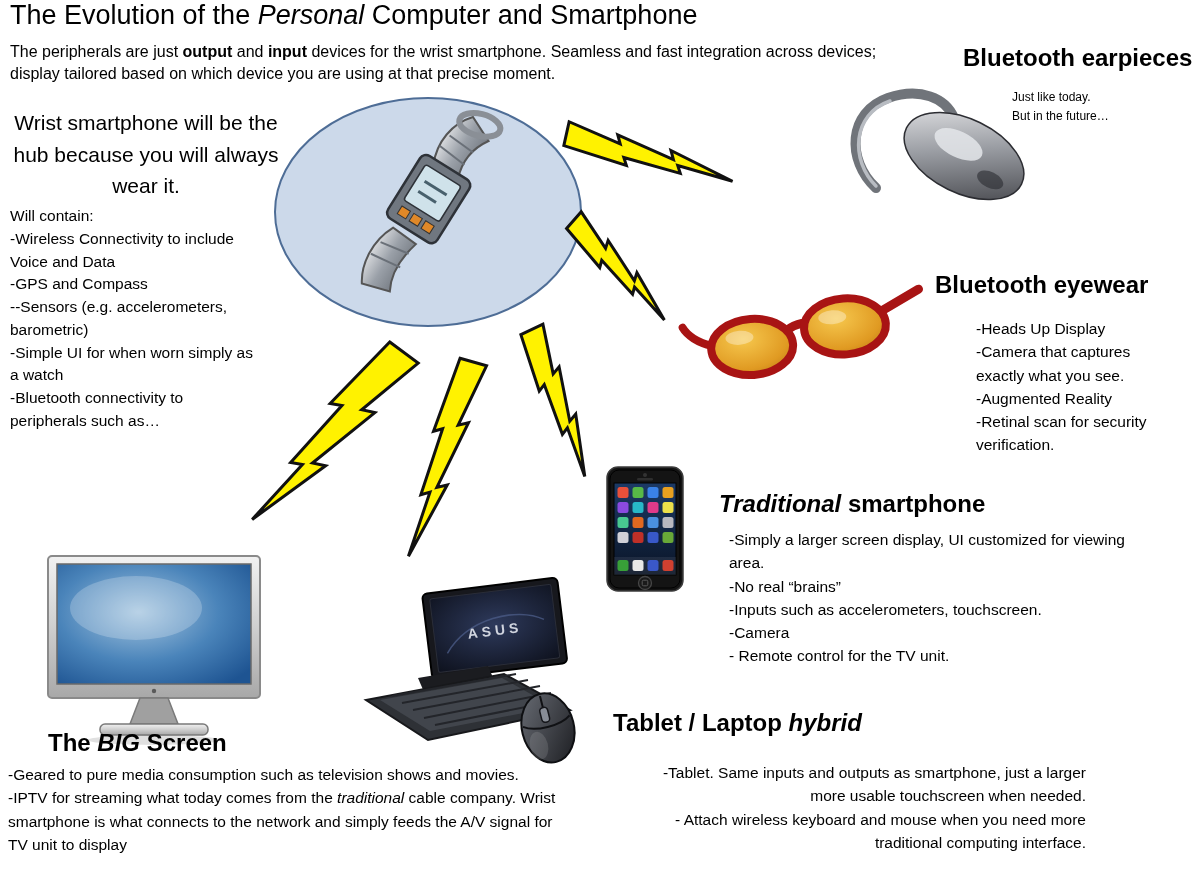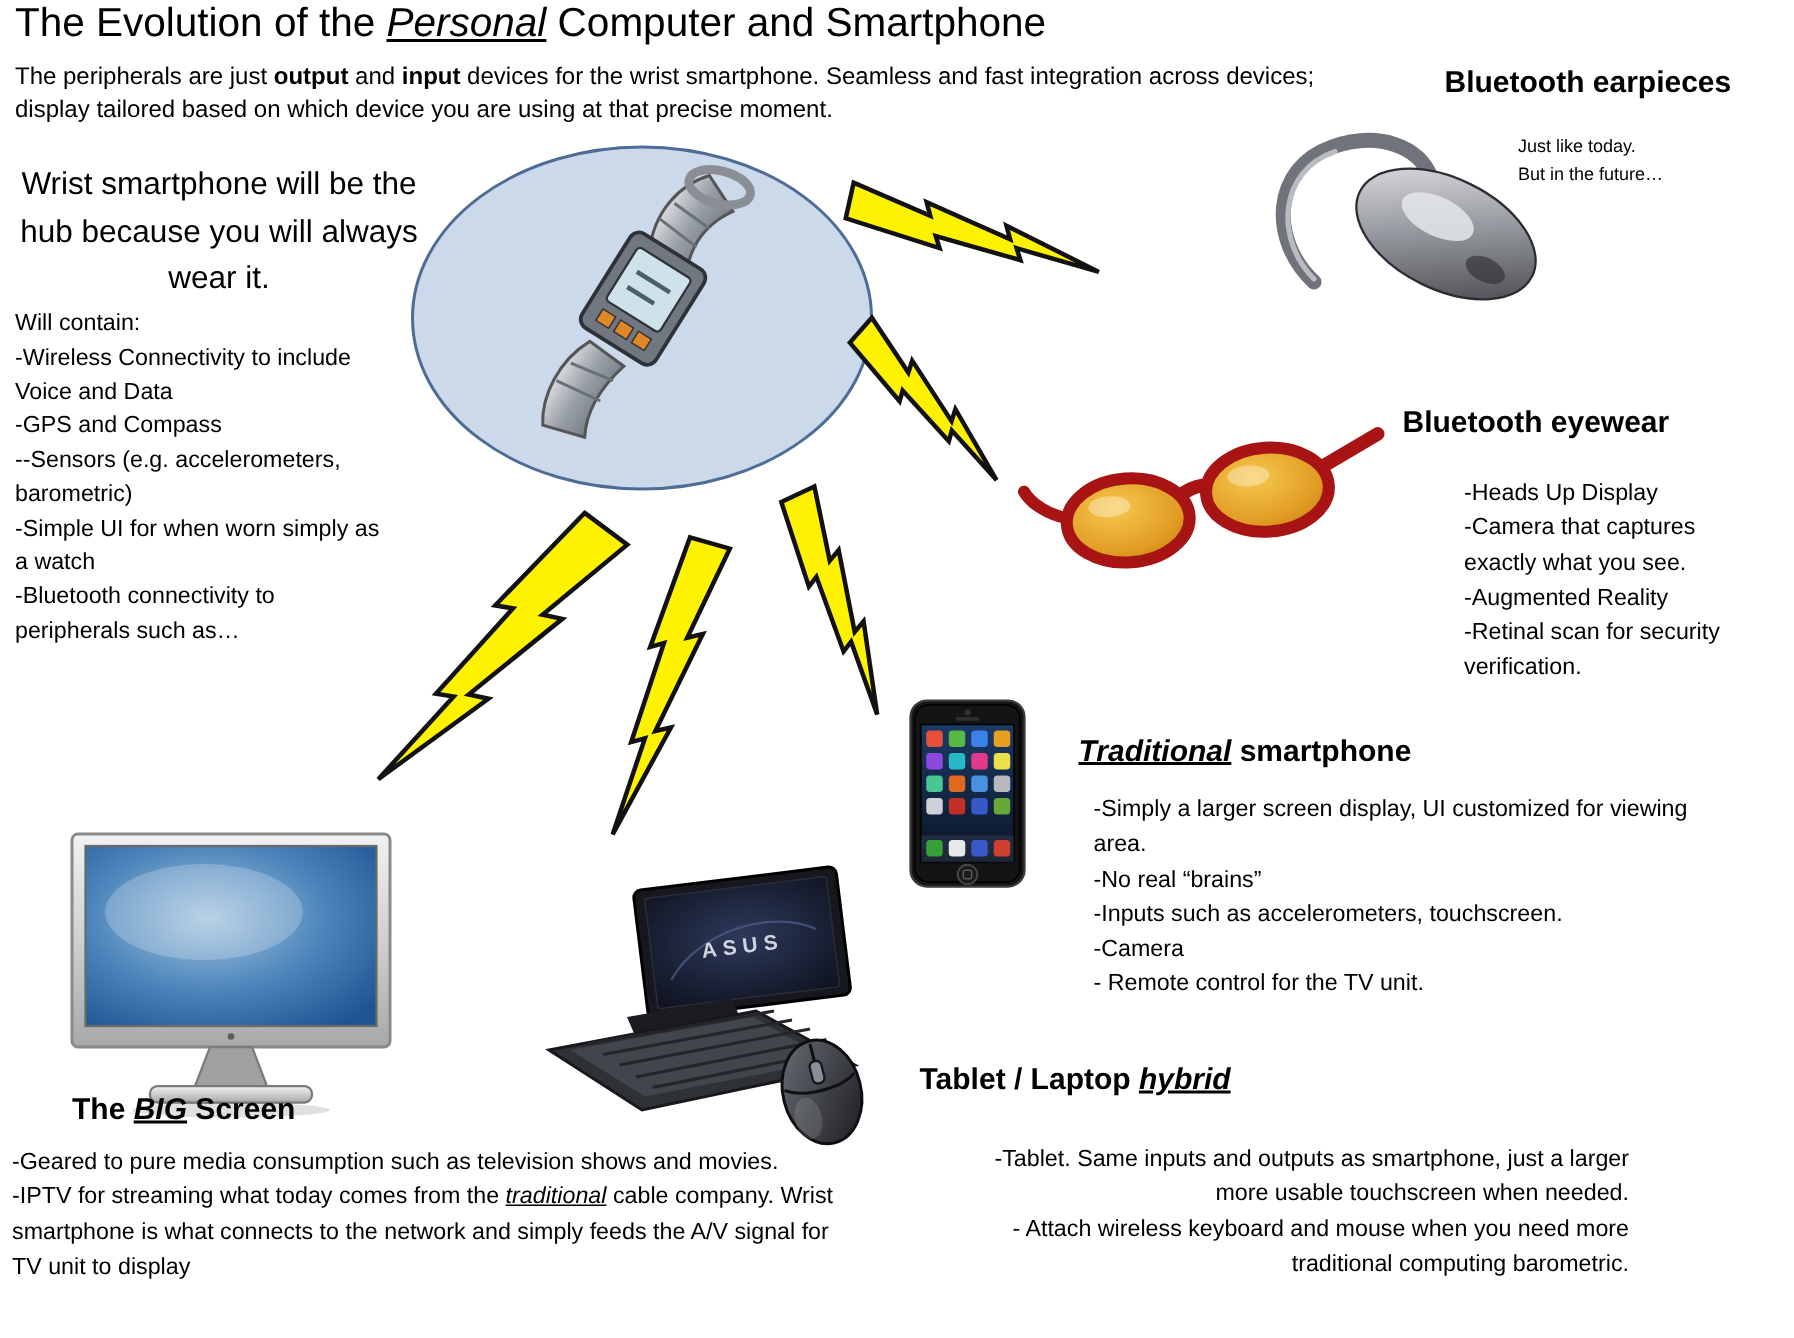--- a/index.html
+++ b/index.html
@@ -1,22 +1,22 @@
 <!DOCTYPE html>
 <html><head>
 <meta charset="utf-8">
 <style>
   html,body{margin:0;padding:0;}
   body{width:1196px;height:892px;background:#fff;font-family:"Liberation Sans",sans-serif;color:#000;}
   .slide{position:relative;width:1196px;height:892px;overflow:hidden;background:#fff;}
   .canvas{position:absolute;left:0;top:0;}
   .abs{position:absolute;margin:0;}
-  .h2{font-size:20px;font-weight:700;white-space:nowrap;}
+  .h2{font-size:24px;font-weight:700;white-space:nowrap;}
   .body{font-size:15.5px;line-height:1.5;}
-  .it{font-style:italic;text-decoration:underline;}
+  .it{font-style:italic;}
   .bd{font-weight:700;margin-top:25px;}
   .t-title{left:10px;top:0;font-size:27px;font-weight:400;white-space:nowrap;}
   .t-subtitle{left:10px;top:41px;width:868px;font-size:16px;line-height:1.4;}
   .t-earpieces-h{left:963px;top:44px;}
   .t-earpieces-n{left:1012px;top:88px;font-size:12px;line-height:1.55;}
   .t-wrist-h{left:10px;top:107px;width:272px;font-size:21px;font-weight:400;line-height:1.5;text-align:center;}
   .t-wrist-l{left:10px;top:205px;width:254px;font-size:15.5px;line-height:1.47;}
   .t-eyewear-h{left:935px;top:271px;}
   .t-eyewear-l{left:976px;top:317px;width:200px;}
   .t-phone-h{left:719px;top:490px;}
@@ -224,16 +224,16 @@
 
   <div class="abs h2 t-big-h"><span>The </span><span class="it">BIG</span><span> Screen</span></div>
   <div class="abs body t-big-t">
     <p class="abs-none" style="margin:0">-Geared to pure media consumption such as television shows and movies.</p>
     <p style="margin:0"><span>-IPTV for streaming what today comes from the </span><span class="it">traditional</span><span> cable company.   Wrist smartphone is what connects to the network and simply feeds the A/V signal for TV unit to display</span></p>
   </div>
 
   <div class="abs h2 t-hybrid-h"><span>Tablet / Laptop </span><span class="it">hybrid</span></div>
   <div class="abs body t-hybrid-t">
     <div>-Tablet.  Same inputs and outputs as smartphone, just a larger more usable touchscreen when needed.</div>
-    <div>- Attach wireless keyboard and mouse when you need more traditional computing barometric.</div>
+    <div>- Attach wireless keyboard and mouse when you need more traditional computing interface.</div>
   </div>
 
 </div>
 
 </body></html>

